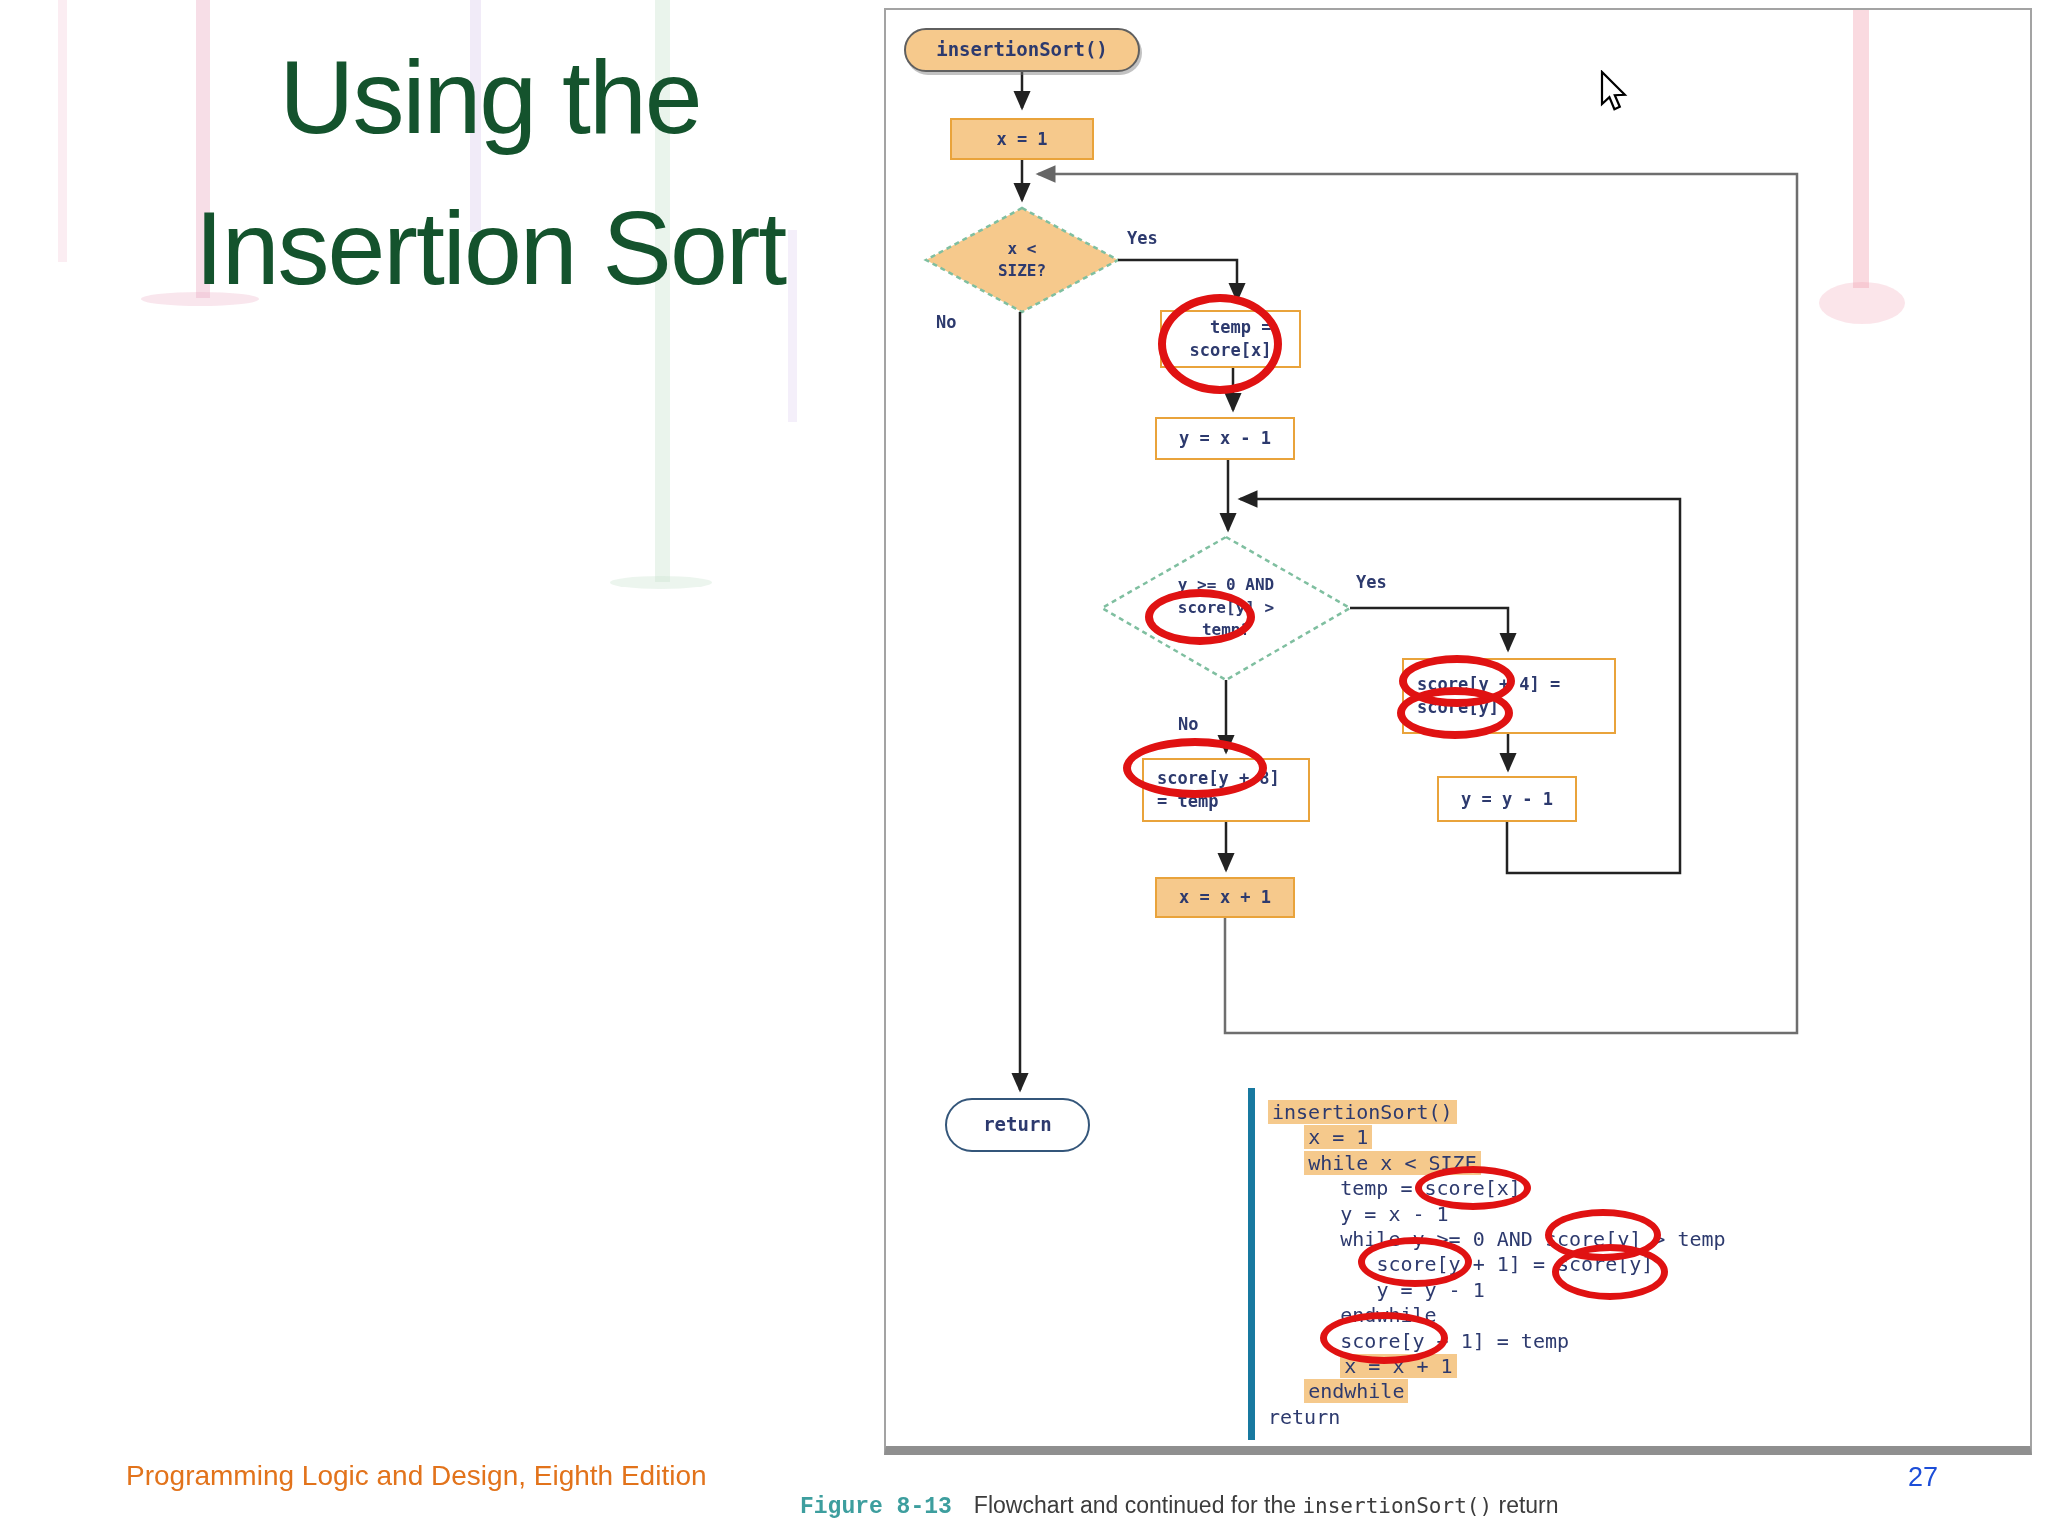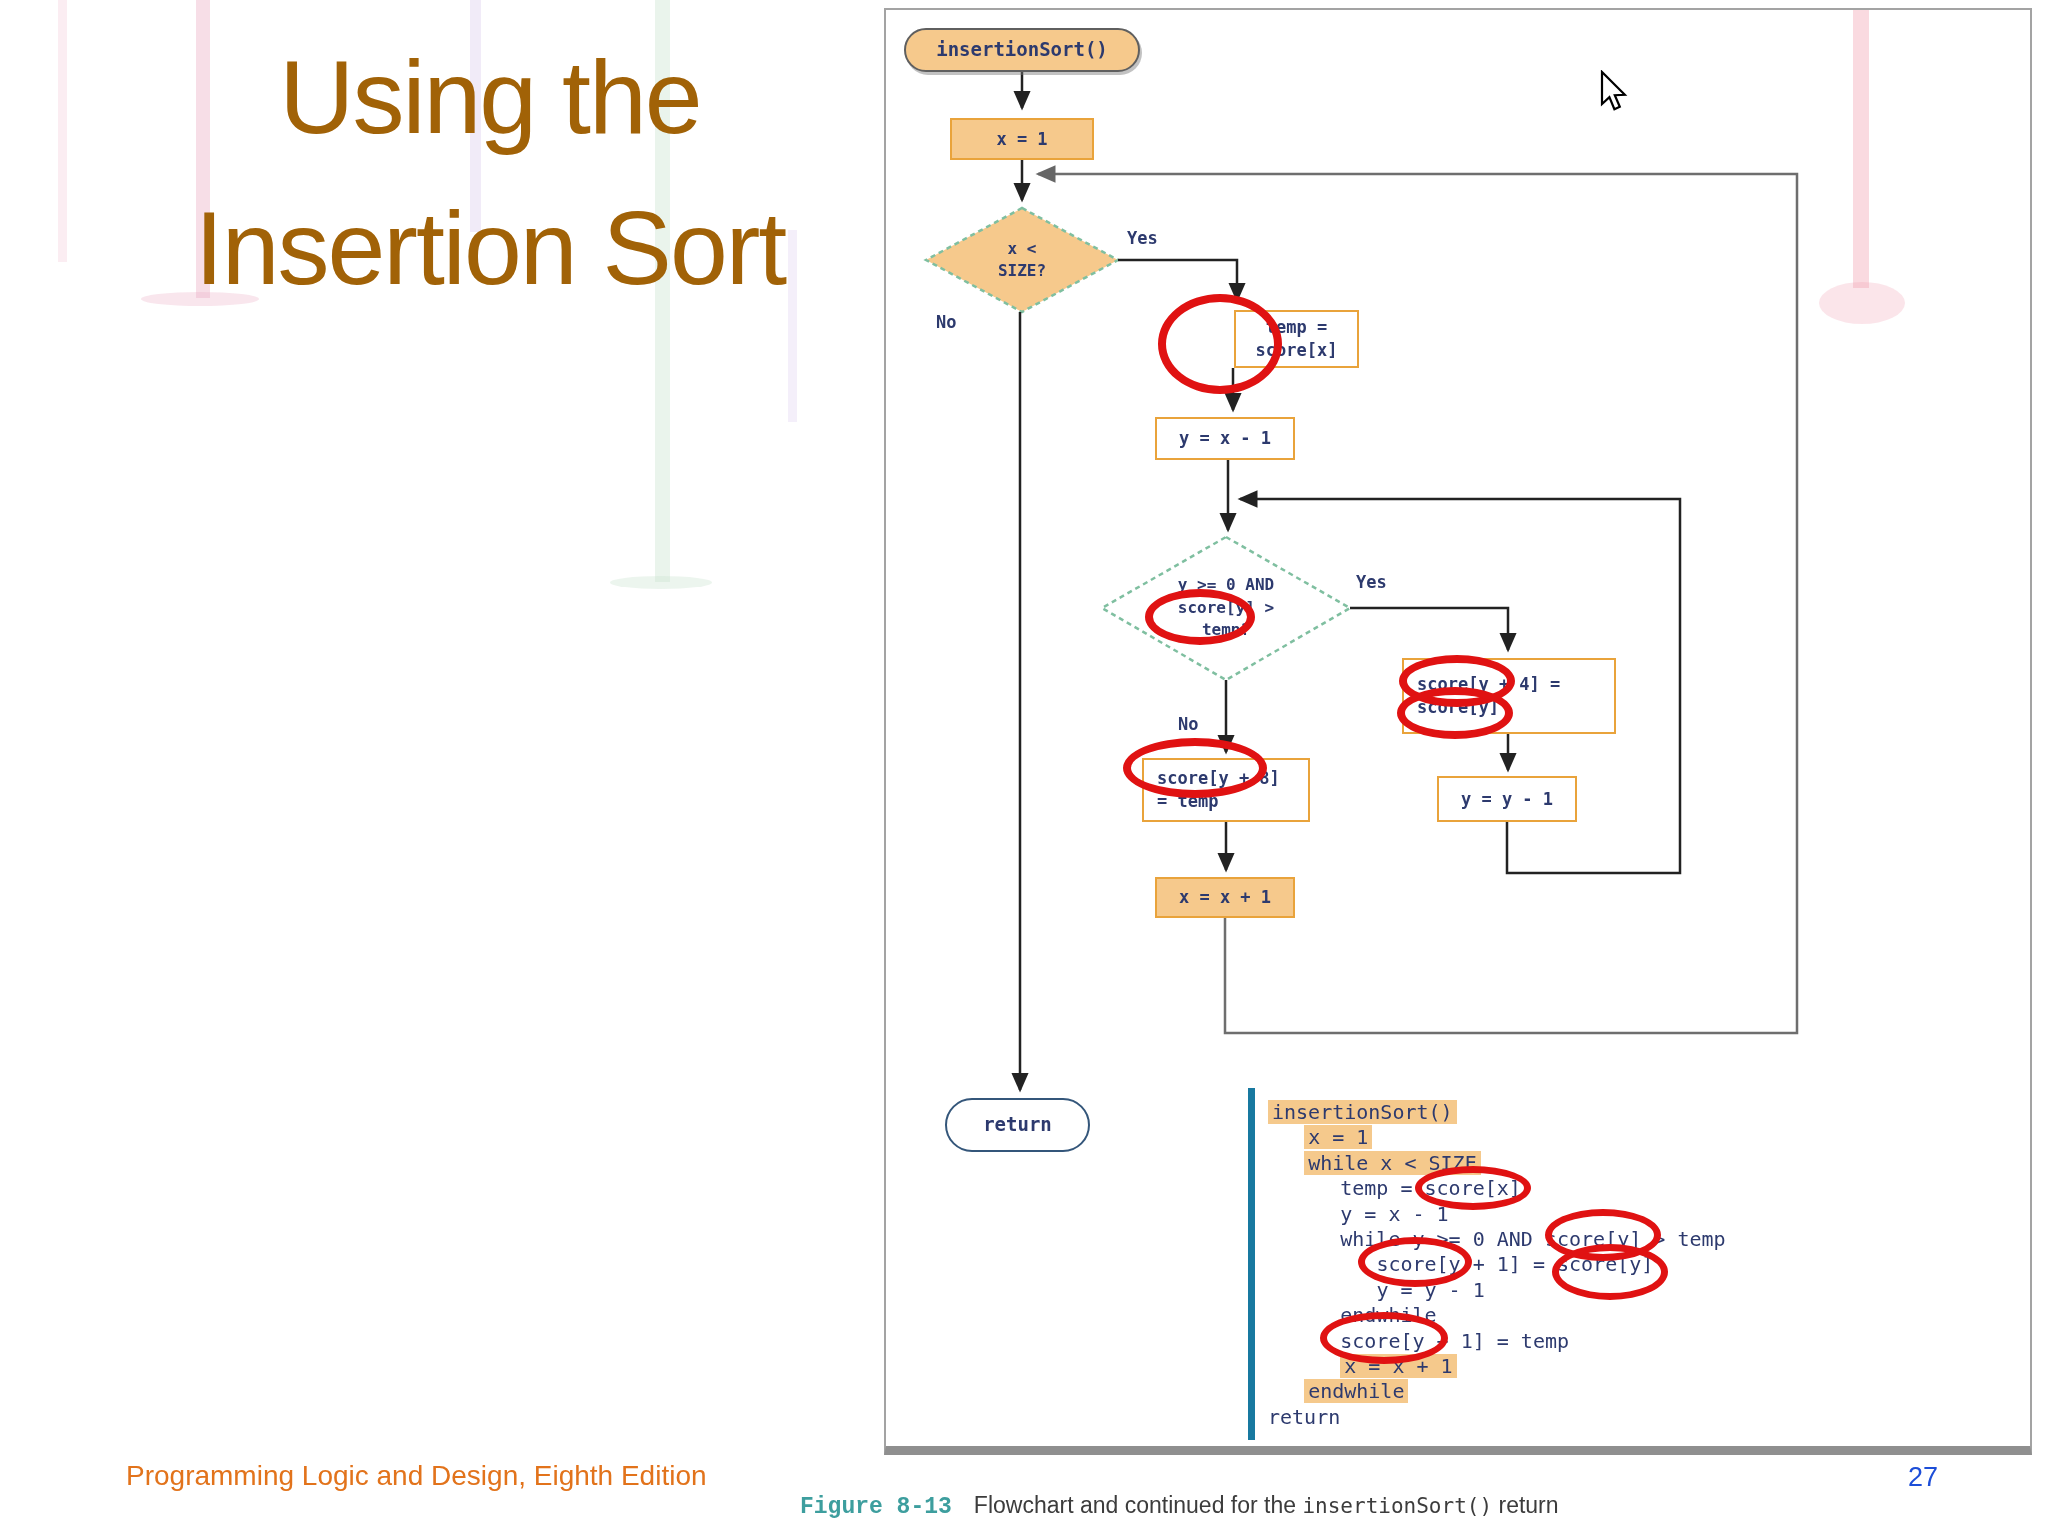--- a/index.html
+++ b/index.html
@@ -6,21 +6,21 @@
   body{
     width:2048px;height:1536px;position:relative;overflow:hidden;
     background:#ffffff;font-family:"Liberation Sans",sans-serif;
   }
   
   .deco{position:absolute;z-index:0;}
   .deco .foot{position:absolute;border-radius:50%;}
   
   .title{
     position:absolute;left:80px;top:22px;width:820px;z-index:1;
-    text-align:center;color:#a16207;font-size:104px;line-height:151px;
+    text-align:center;color:#14532d;font-size:104px;line-height:151px;
     font-family:"Liberation Sans",sans-serif;letter-spacing:-2px;
   }
   .title .continued{font-size:30px;letter-spacing:0;}
   
   .footer{position:absolute;left:126px;top:1460px;font-size:28px;color:#e2731b;z-index:1;}
   .pagenum{position:absolute;left:1908px;top:1462px;font-size:27px;color:#1d4ed8;z-index:1;}
   
   .figure-panel{
     position:absolute;left:884px;top:8px;width:1148px;height:1447px;z-index:1;
     background:#ffffff;border:2px solid #a3a3a3;border-bottom:9px solid #8f8f8f;
@@ -132,21 +132,21 @@
 
 <div class="node terminal-start" style="left:904px;top:28px;width:236px;height:44px;">insertionSort()</div>
 
 <div class="node proc filled" style="left:950px;top:118px;width:144px;height:42px;">x = 1</div>
 
 <div class="dtext" style="left:926px;top:215px;width:192px;height:90px;">x &lt;
 SIZE?</div>
 <div class="dlabel" style="left:1127px;top:228px;">Yes</div>
 <div class="dlabel" style="left:936px;top:312px;">No</div>
 
-<div class="node proc" style="left:1234px;top:310px;width:125px;height:58px;">temp =
+<div class="node proc" style="left:1160px;top:310px;width:141px;height:58px;text-align:right;">temp =
 score[x]</div>
 
 <div class="node proc" style="left:1155px;top:417px;width:140px;height:43px;">y = x - 1</div>
 
 <div class="dtext" style="left:1102px;top:545px;width:248px;height:126px;">y &gt;= 0 AND
 score[y] &gt;
 temp?</div>
 <div class="dlabel" style="left:1356px;top:572px;">Yes</div>
 <div class="dlabel" style="left:1178px;top:714px;">No</div>
 

